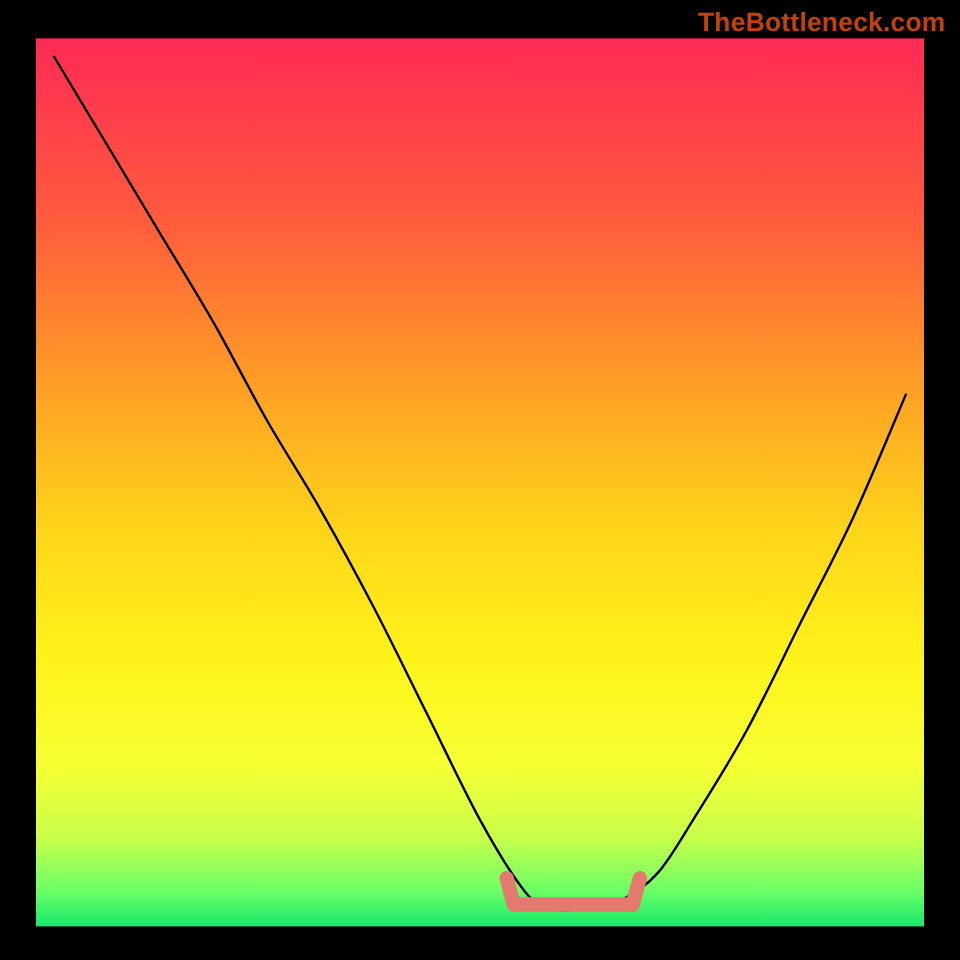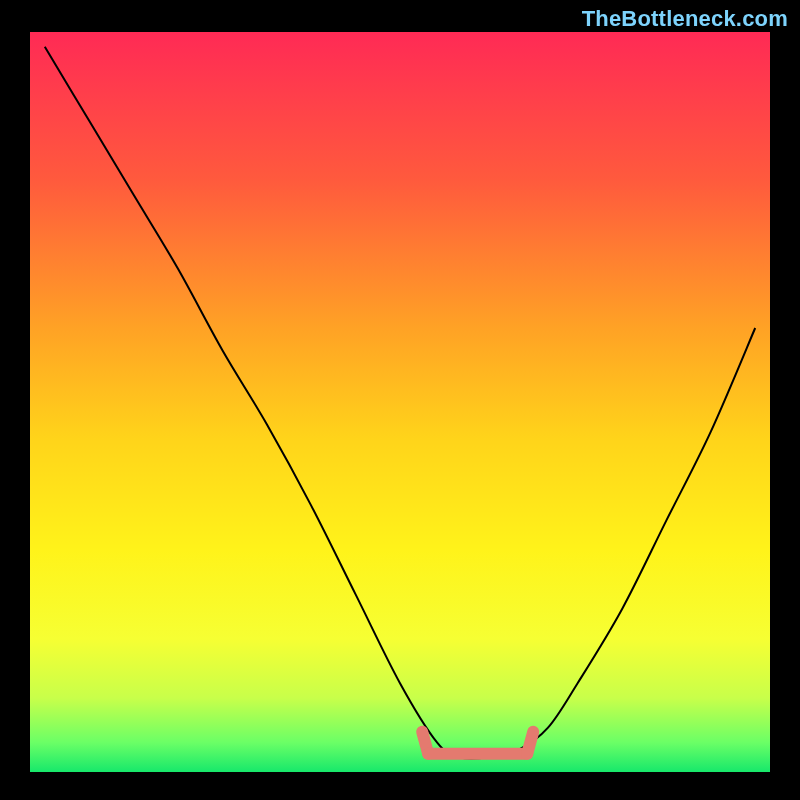--- a/index.html
+++ b/index.html
@@ -16,21 +16,21 @@
     height: 800px;
     background: #000;
   }
   .watermark {
     position: absolute;
     top: 6px;
     right: 12px;
     font-family: Arial, Helvetica, sans-serif;
     font-size: 22px;
     font-weight: 600;
-    color: #7dd3fc;
+    color: #c2410c;
     letter-spacing: 0.2px;
   }
   svg {
     position: absolute;
     top: 0;
     left: 0;
   }
   .curve {
     fill: none;
     stroke: #000;

